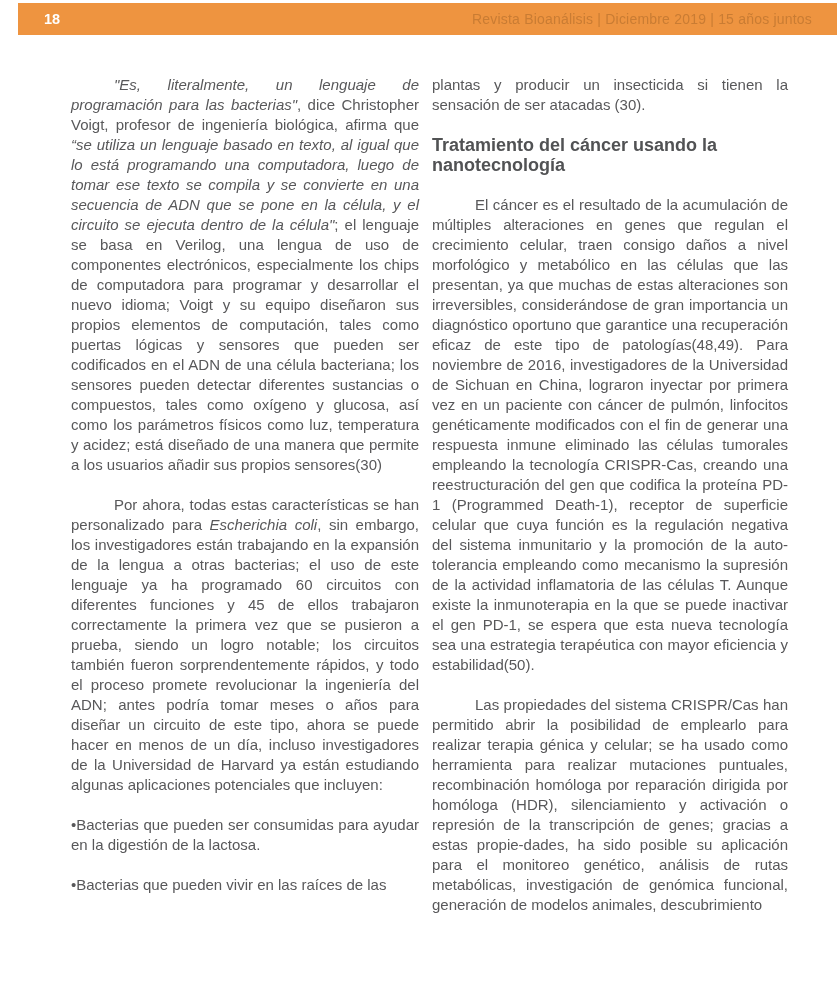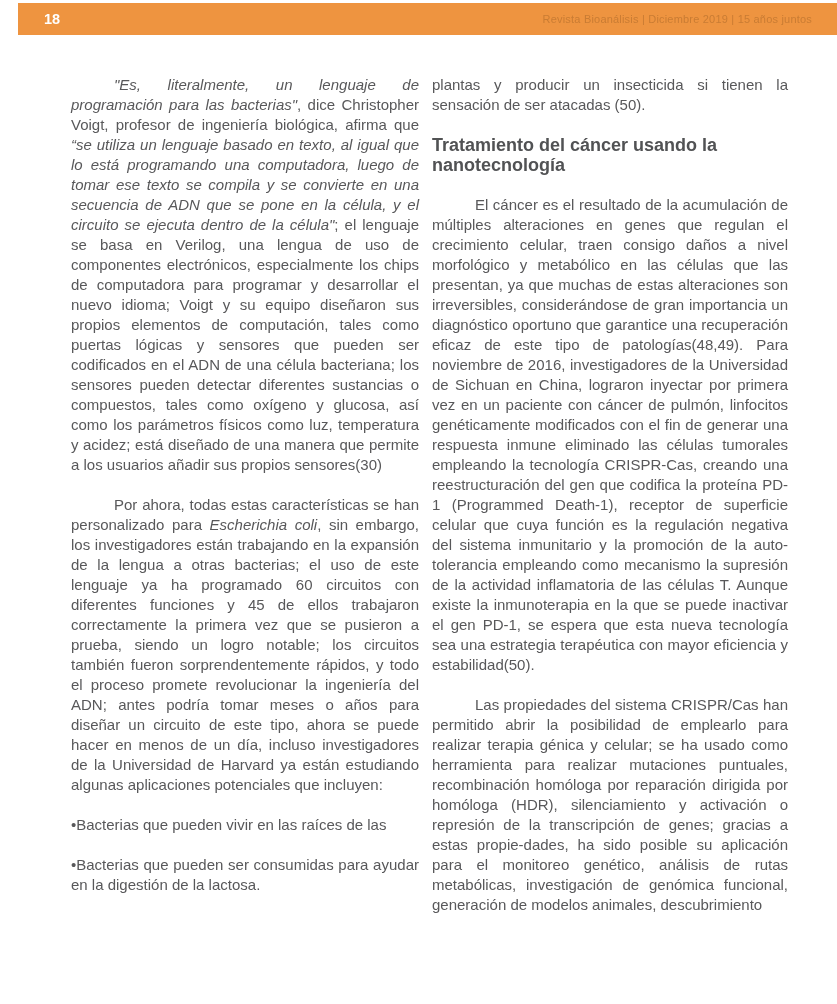--- a/index.html
+++ b/index.html
@@ -19,21 +19,21 @@
     justify-content:space-between;
     padding:0 25px 0 26px;
     box-sizing:border-box;
   }
   .page-number {
     color:#ffffff;
     font-weight:bold;
     font-size:14.5px;
   }
   .edition-info {
-    font-size:11px;
+    font-size:14px;
     letter-spacing:0.2px;
     text-align:right;
   }
   .content {
     position:absolute;
     top:35px; left:71px;
     display:flex;
     gap:13px;
     padding-top:40px;
   }
@@ -61,22 +61,22 @@
 
 <div class="header-bar" style="background: rgb(238, 148, 64);">
   <span class="page-number">18</span>
   <span class="edition-info" style="color: rgb(201, 124, 51);">Revista Bioanálisis | Diciembre 2019 | 15 años juntos</span>
 </div>
 
 <div class="content">
   <div class="column col-left">
       <p class="indent"><span class="italic">"Es, literalmente, un lenguaje de programación para las bacterias"</span><span>, dice Christopher Voigt, profesor de ingeniería biológica, afirma que </span><span class="italic">“se utiliza un lenguaje basado en texto, al igual que lo está programando una computadora, luego de tomar ese texto se compila y se convierte en una secuencia de ADN que se pone en la célula, y el circuito se ejecuta dentro de la célula"</span><span>; el lenguaje se basa en Verilog, una lengua de uso de componentes electrónicos, especialmente los chips de computadora para programar y desarrollar el nuevo idioma; Voigt y su equipo diseñaron sus propios elementos de computación, tales como puertas lógicas y sensores que pueden ser codificados en el ADN de una célula bacteriana; los sensores pueden detectar diferentes sustancias o compuestos, tales como oxígeno y glucosa, así como los parámetros físicos como luz, temperatura y acidez; está diseñado de una manera que permite a los usuarios añadir sus propios sensores(30)</span></p>
       <p class="indent"><span>Por ahora, todas estas características se han personalizado para </span><span class="italic">Escherichia coli</span><span>, sin embargo, los investigadores están trabajando en la expansión de la lengua a otras bacterias; el uso de este lenguaje ya ha programado 60 circuitos con diferentes funciones y 45 de ellos trabajaron correctamente la primera vez que se pusieron a prueba, siendo un logro notable; los circuitos también fueron sorprendentemente rápidos, y todo el proceso promete revolucionar la ingeniería del ADN; antes podría tomar meses o años para diseñar un circuito de este tipo, ahora se puede hacer en menos de un día, incluso investigadores de la Universidad de Harvard ya están estudiando algunas aplicaciones potenciales que incluyen:</span></p>
+      <p><span>•Bacterias que pueden ser consumidas para ayudar en la digestión de la lactosa.</span></p>
       <p><span>•Bacterias que pueden vivir en las raíces de las</span></p>
-      <p><span>•Bacterias que pueden ser consumidas para ayudar en la digestión de la lactosa.</span></p>
     </div>
   <div class="column col-right">
-      <p><span>plantas y producir un insecticida si tienen la sensación de ser atacadas (50).</span></p>
+      <p><span>plantas y producir un insecticida si tienen la sensación de ser atacadas (30).</span></p>
       <h3>Tratamiento del cáncer usando la nanotecnología</h3>
       <p class="indent"><span>El cáncer es el resultado de la acumulación de múltiples alteraciones en genes que regulan el crecimiento celular, traen consigo daños a nivel morfológico y metabólico en las células que las presentan, ya que muchas de estas alteraciones son irreversibles, considerándose de gran importancia un diagnóstico oportuno que garantice una recuperación eficaz de este tipo de patologías(48,49). Para noviembre de 2016, investigadores de la Universidad de Sichuan en China, lograron inyectar por primera vez en un paciente con cáncer de pulmón, linfocitos genéticamente modificados con el fin de generar una respuesta inmune eliminado las células tumorales empleando la tecnología CRISPR-Cas, creando una reestructuración del gen que codifica la proteína PD-1 (Programmed Death-1), receptor de superficie celular que cuya función es la regulación negativa del sistema inmunitario y la promoción de la auto-tolerancia empleando como mecanismo la supresión de la actividad inflamatoria de las células T. Aunque existe la inmunoterapia en la que se puede inactivar el gen PD-1, se espera que esta nueva tecnología sea una estrategia terapéutica con mayor eficiencia y estabilidad(50).</span></p>
       <p class="indent"><span>Las propiedades del sistema CRISPR/Cas han permitido abrir la posibilidad de emplearlo para realizar terapia génica y celular; se ha usado como herramienta para realizar mutaciones puntuales, recombinación homóloga por reparación dirigida por homóloga (HDR), silenciamiento y activación o represión de la transcripción de genes; gracias a estas propie-dades, ha sido posible su aplicación para el monitoreo genético, análisis de rutas metabólicas, investigación de genómica funcional, generación de modelos animales, descubrimiento</span></p>
     </div>
 </div>
 
 </body></html>

